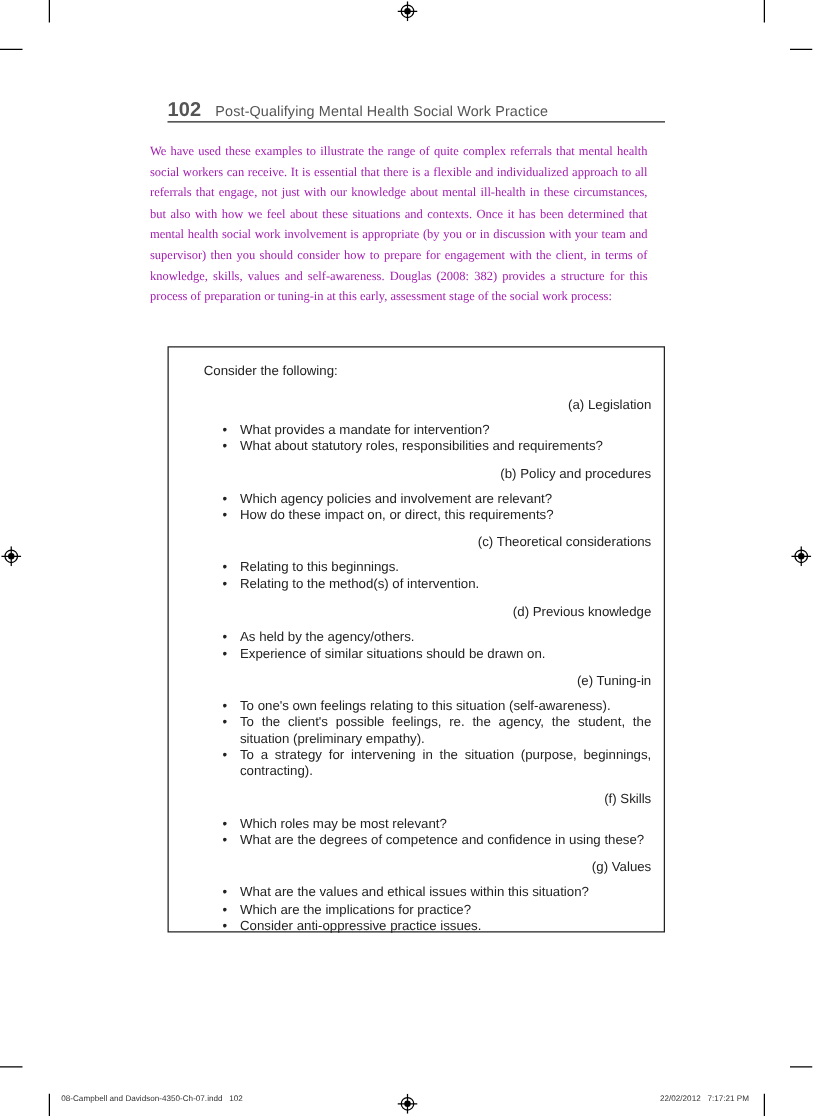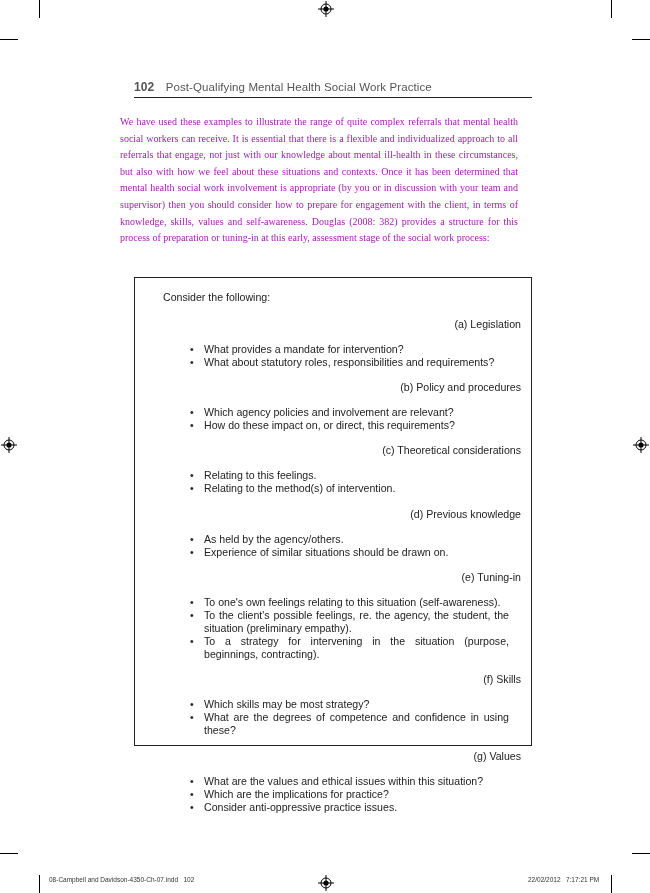--- a/index.html
+++ b/index.html
@@ -1,29 +1,29 @@
 <!DOCTYPE html>
 <html><head>
 <meta charset="utf-8">
 <style>
   html, body { margin:0; padding:0; background:#fff; }
   body { width:650px; height:893px; position:relative; overflow:hidden; color:#1a1a1a; }
   .crop { position:absolute; background:#000; }
   .reg { position:absolute; width:16px; height:16px; }
   .running-head { position:absolute; left:134px; top:80px; width:398px; font-family:"Liberation Sans", sans-serif; font-size:11.5px; color:#555; letter-spacing:0.1px; }
-  .running-head .pn { font-weight:bold; color:#555; margin-right:8px; font-size:12px; }
+  .running-head .pn { font-weight:bold; color:#555; margin-right:8px; font-size:16px; }
   .head-rule { position:absolute; left:134px; top:97px; width:398px; height:1px; background:#222; }
   .body-text { position:absolute; left:120px; top:114px; width:398px; font-family:"Liberation Serif", serif; font-size:10px; line-height:16.6px; text-align:justify; color:#a21caf; }
   .box { position:absolute; left:134px; top:277px; width:396px; height:467px; border:1.4px solid #222; font-family:"Liberation Sans", sans-serif; font-size:10.6px; color:#222; }
   .box-inner { position:absolute; left:12px; top:13px; width:374px; }
   .intro { margin:0 0 14px 16px; line-height:13px; }
   .sec { margin:0 0 9px 0; }
   .sec-title { line-height:13px; margin-bottom:7px;text-align:right; }
   .sec-title .lbl { display:inline-block; width:19px; }
-  ul { margin:12px; padding:0 0 0 31px; list-style:none; }
+  ul { margin:0; padding:0 0 0 31px; list-style:none; }
   li { position:relative; padding-left:14px; line-height:13.1px; text-align:justify; }
   li::before { content:"•"; position:absolute; left:0; top:0; }
   .slug-left { position:absolute; left:49px; top:876px; font-family:"Liberation Sans", sans-serif; font-size:6.5px; color:#333; }
   .slug-right { position:absolute; left:528px; top:876px; font-family:"Liberation Sans", sans-serif; font-size:6.5px; color:#333; }
 </style>
 </head>
 <body>
 
 <div class="crop" style="left:39px;top:0;width:1px;height:18px;"></div>
 <div class="crop" style="left:0;top:39px;width:18px;height:1px;"></div>
@@ -83,21 +83,21 @@
       <div class="sec-title"><span class="lbl">(b)</span> <span>Policy and procedures</span></div>
       <ul>
         <li>Which agency policies and involvement are relevant?</li>
         <li>How do these impact on, or direct, this requirements?</li>
       </ul>
     </div>
 
     <div class="sec">
       <div class="sec-title"><span class="lbl">(c)</span> <span>Theoretical considerations</span></div>
       <ul>
-        <li>Relating to this feelings.</li>
+        <li>Relating to this beginnings.</li>
         <li>Relating to the method(s) of intervention.</li>
       </ul>
     </div>
 
     <div class="sec">
       <div class="sec-title"><span class="lbl">(d)</span> <span>Previous knowledge</span></div>
       <ul>
         <li>As held by the agency/others.</li>
         <li>Experience of similar situations should be drawn on.</li>
       </ul>
@@ -108,21 +108,21 @@
       <ul>
         <li>To one's own feelings relating to this situation (self-awareness).</li>
         <li>To the client's possible feelings, re. the agency, the student, the situation (preliminary empathy).</li>
         <li>To a strategy for intervening in the situation (purpose, beginnings, contracting).</li>
       </ul>
     </div>
 
     <div class="sec">
       <div class="sec-title"><span class="lbl">(f)</span> <span>Skills</span></div>
       <ul>
-        <li>Which skills may be most strategy?</li>
+        <li>Which roles may be most relevant?</li>
         <li>What are the degrees of competence and confidence in using these?</li>
       </ul>
     </div>
 
     <div class="sec">
       <div class="sec-title"><span class="lbl">(g)</span> <span>Values</span></div>
       <ul>
         <li>What are the values and ethical issues within this situation?</li>
         <li>Which are the implications for practice?</li>
         <li>Consider anti-oppressive practice issues.</li>

